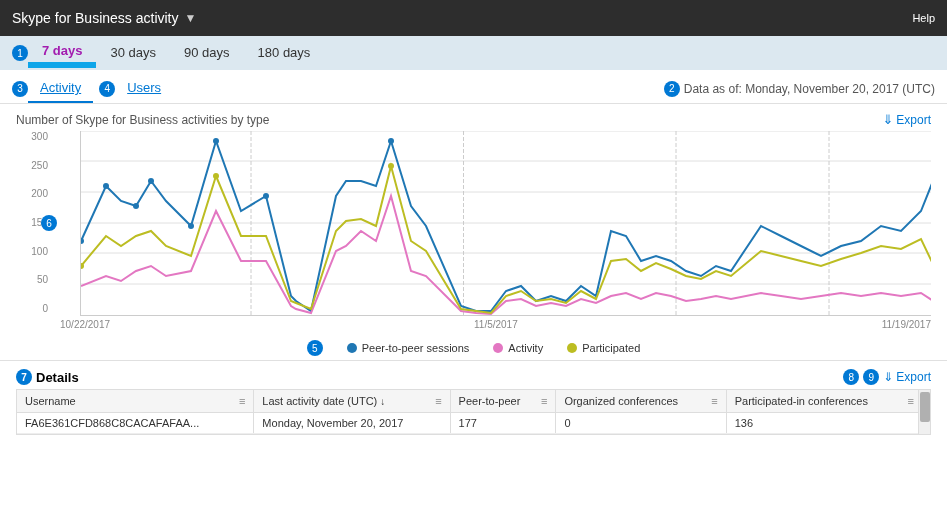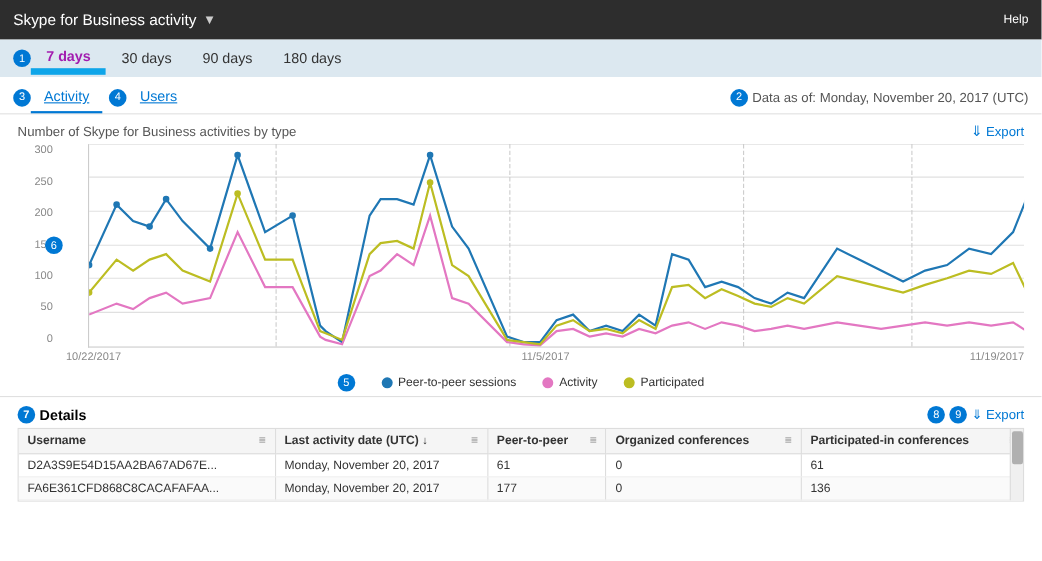--- a/index.html
+++ b/index.html
@@ -135,21 +135,21 @@
 
     
     .table-wrap { overflow: hidden; border: 1px solid #ddd; }
     table { width: 100%; border-collapse: collapse; font-size: 11px; }
     thead tr { background: #f5f5f5; }
     th {
       text-align: left;
       padding: 5px 8px;
       border-right: 1px solid #ddd;
       border-bottom: 1px solid #ddd;
-      font-weight: 700;
+      font-weight: 400;
       color: #333;
       white-space: nowrap;
     }
     td {
       padding: 4px 8px;
       border-right: 1px solid #ddd;
       border-bottom: 1px solid #eee;
       color: #333;
       white-space: nowrap;
     }
@@ -331,34 +331,27 @@
             <span class="col-icon" style="float:right;">≡</span>
           </th>
           <th>
             <span>Peer-to-peer</span>
             <span class="col-icon" style="float:right;">≡</span>
           </th>
           <th>
             <span>Organized conferences</span>
             <span class="col-icon" style="float:right;">≡</span>
           </th>
-          <th style="padding-right:5px;">
+          <th style="padding-right:15px;">
             <span>Participated-in conferences</span>
             <span class="col-icon" style="float:right;">≡</span>
           </th>
         </tr>
       </thead>
       <tbody>
-        <tr>
-          <td>D2A3S9E54D15AA2BA67AD67E...</td>
-          <td>Monday, November 20, 2017</td>
-          <td>61</td>
-          <td>0</td>
-          <td>61</td>
-        </tr>
         <tr>
           <td>FA6E361CFD868C8CACAFAFAA...</td>
           <td>Monday, November 20, 2017</td>
           <td>177</td>
           <td>0</td>
           <td>136</td>
         </tr>
       </tbody>
     </table>
 

